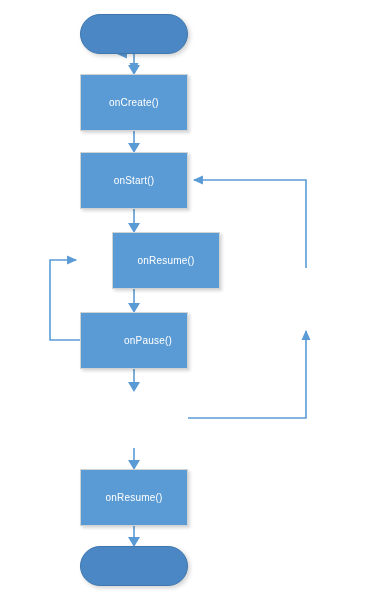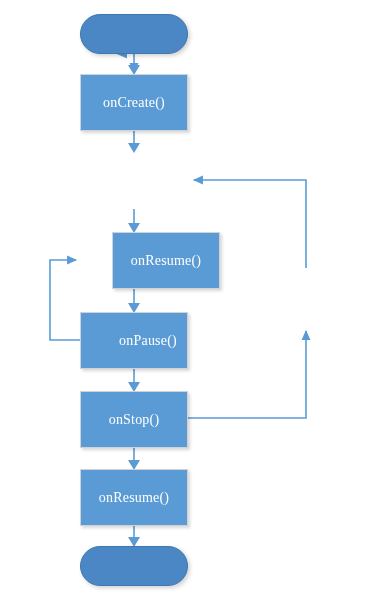--- a/index.html
+++ b/index.html
@@ -24,26 +24,25 @@
     width: 392px;
     height: 606px;
   }
   .node {
     position: absolute;
     display: flex;
     align-items: center;
     justify-content: center;
     box-sizing: border-box;
     color: #ffffff;
-    font-size: 14px;
+    font-size: 10px;
     letter-spacing: 0.2px;
     text-align: right;
     line-height: 1.1;
     user-select: none;
-    font-family: Liberation Serif, serif;
   }
   .process {
     background: #5B9BD5;
     border: 1px solid #D0D3D6;
     box-shadow: 2px 2px 3px rgba(0,0,0,0.16);
   }
   .terminal {
     background: #4A87C4;
     border: 1px solid #3F78AE;
     border-radius: 999px;
@@ -105,32 +104,32 @@
   </svg>
 
   <div class="node terminal" style="left:80px; top:14px; width:108px; height:40px;">
     <span class="node-label"></span>
   </div>
 
   <div class="node process" style="left:80px; top:74px; width:108px; height:57px;">
     <span class="node-label">onCreate()</span>
   </div>
 
+  <div class="node process" style="left:80px; top:152px; width:108px; height:57px;">
+    <span class="node-label">onStart()</span>
+  </div>
 
   <div class="node process" style="left:80px; top:232px; width:108px; height:57px;margin-left:32px;">
     <span class="node-label">onResume()</span>
   </div>
 
   <div class="node process" style="left:80px; top:312px; width:108px; height:57px;padding-left:28px;">
     <span class="node-label">onPause()</span>
   </div>
 
-  <div class="node process" style="left:80px; top:391px; width:108px; height:57px;">
-    <span class="node-label">onStop()</span>
-  </div>
 
   <div class="node process" style="left:80px; top:469px; width:108px; height:57px;">
     <span class="node-label">onResume()</span>
   </div>
 
 
   <div class="node terminal" style="left:80px; top:546px; width:108px; height:40px;">
     <span class="node-label"></span>
   </div>
 

